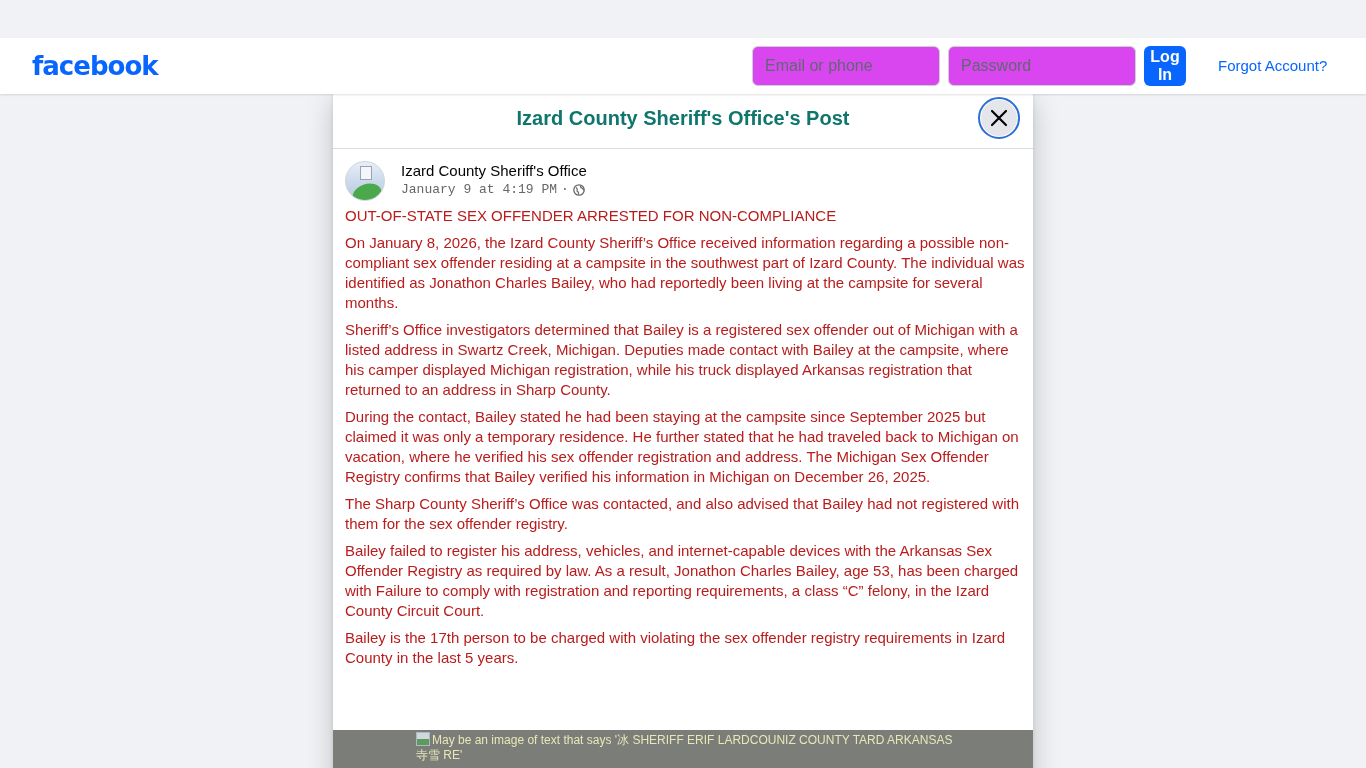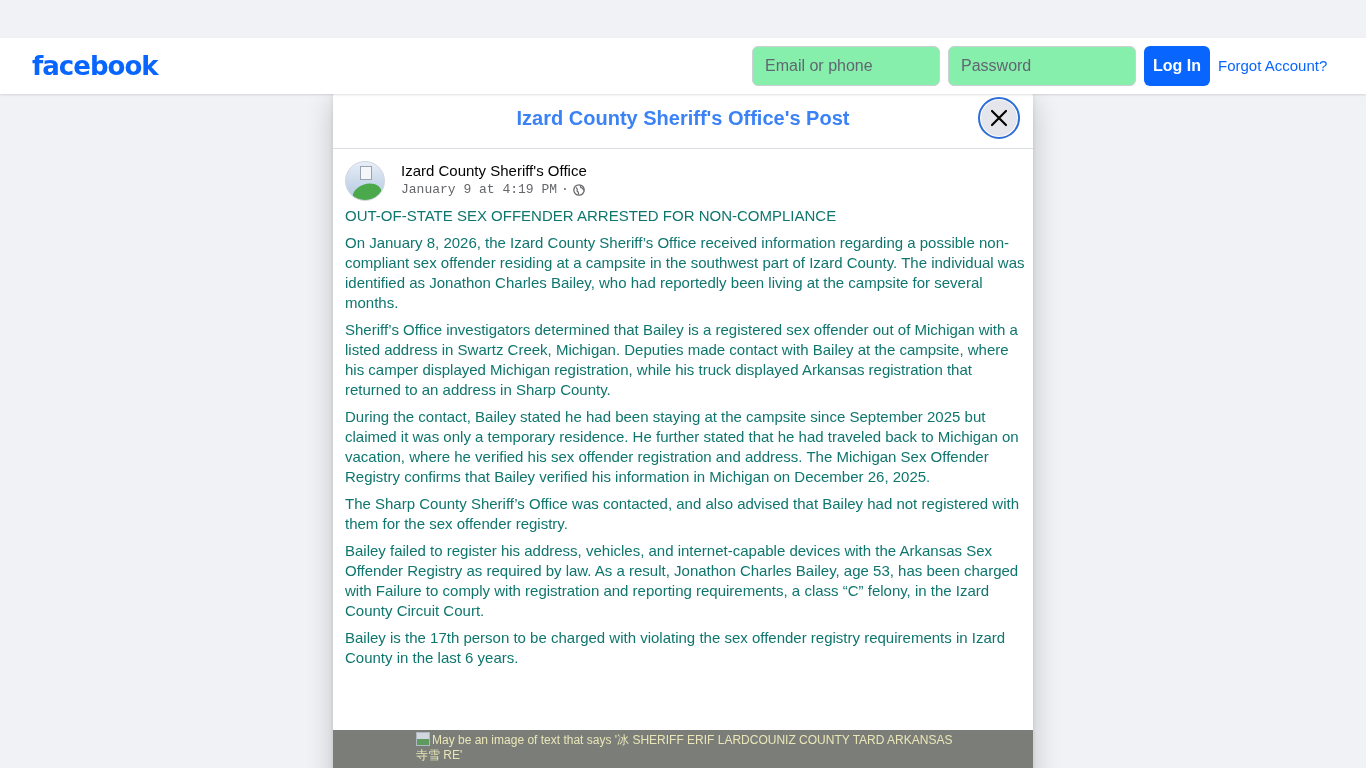--- a/index.html
+++ b/index.html
@@ -20,31 +20,31 @@
     .logo {
       position: absolute; left: 32px; top: 12px;
       font-family: "DejaVu Sans", "Liberation Sans", sans-serif;
       font-weight: bold; font-size: 26px; letter-spacing: -1px;
       color: #0866ff;
       line-height: 32px;
     }
     .login-input {
       position: absolute; top: 8px; height: 40px;
       border: 1px solid #ccd0d5; border-radius: 6px;
-      background: #86efac;
+      background: #d946ef;
       font-family: "Liberation Sans", sans-serif;
       font-size: 16px; color: #1c1e21;
       padding: 0 12px;
       outline: none;
     }
     .login-input::placeholder { color: #606770; }
     .email-input { left: 752px; width: 188px; }
     .password-input { left: 948px; width: 188px; }
     .login-btn {
-      position: absolute; left: 1144px; top: 8px; width: 66px; height: 40px;
+      position: absolute; left: 1144px; top: 8px; width: 42px; height: 40px;
       background: #0866ff; color: #fff; border: none; border-radius: 6px;
       font-family: "Liberation Sans", sans-serif;
       font-weight: bold; font-size: 16px; cursor: pointer;
     }
     .forgot-link {
       position: absolute; left: 1218px; top: 18px;
       color: #0866ff; font-size: 15px; text-decoration: none;
       line-height: 20px;
     }
 
@@ -55,21 +55,21 @@
       border-radius: 8px 8px 0 0;
       box-shadow: 0 12px 28px rgba(0,0,0,0.2), 0 2px 4px rgba(0,0,0,0.1);
       overflow: hidden;
     }
     .modal-header {
       position: relative; height: 61px;
       border-bottom: 1px solid #dadde1;
       display: flex; align-items: center; justify-content: center;
     }
     .modal-title {
-      font-size: 20px; font-weight: bold; color: #3b82f6;
+      font-size: 20px; font-weight: bold; color: #0f766e;
       line-height: 24px;
     }
     .close-btn {
       position: absolute; right: 13px; top: 9px;
       width: 42px; height: 42px; border-radius: 50%;
       background: #e4e6eb;
       border: 2px solid #2d6fd6;
       box-shadow: 0 0 0 1px #ffffff inset;
       display: flex; align-items: center; justify-content: center;
       cursor: pointer;
@@ -104,21 +104,21 @@
       display: flex; align-items: center; margin-top: 2px;
       font-size: 13px; color: #65676b; line-height: 16px; font-family: Liberation Mono, monospace;
     }
     .post-time { color: #65676b; text-decoration: none; }
     .dot { margin: 0 4px; }
     .globe-icon { width: 12px; height: 12px; display: inline-block; }
 
     .post-body {
       position: absolute; left: 12px; top: 118px; width: 680px;
       font-family: "Liberation Sans", sans-serif;
-      font-size: 15px; line-height: 20px; color: #0f766e;
+      font-size: 15px; line-height: 20px; color: #b91c1c;
     }
     .post-body p { margin-bottom: 7px; }
     .post-body p.headline { margin-bottom: 7px; }
 
     .image-area {
       position: absolute; left: 0; top: 642px; width: 700px; height: 60px;
       background: #7a7d78;
     }
     .image-alt {
       position: absolute; left: 83px; top: 2px; width: 540px;
@@ -170,21 +170,21 @@
     </div>
   </div>
 
   <div class="post-body">
     <p class="headline">OUT-OF-STATE SEX OFFENDER ARRESTED FOR NON-COMPLIANCE</p>
     <p>On January 8, 2026, the Izard County Sheriff’s Office received information regarding a possible non-compliant sex offender residing at a campsite in the southwest part of Izard County. The individual was identified as Jonathon Charles Bailey, who had reportedly been living at the campsite for several months.</p>
     <p>Sheriff’s Office investigators determined that Bailey is a registered sex offender out of Michigan with a listed address in Swartz Creek, Michigan. Deputies made contact with Bailey at the campsite, where his camper displayed Michigan registration, while his truck displayed Arkansas registration that returned to an address in Sharp County.</p>
     <p>During the contact, Bailey stated he had been staying at the campsite since September 2025 but claimed it was only a temporary residence. He further stated that he had traveled back to Michigan on vacation, where he verified his sex offender registration and address. The Michigan Sex Offender Registry confirms that Bailey verified his information in Michigan on December 26, 2025.</p>
     <p>The Sharp County Sheriff’s Office was contacted, and also advised that Bailey had not registered with them for the sex offender registry.</p>
     <p>Bailey failed to register his address, vehicles, and internet-capable devices with the Arkansas Sex Offender Registry as required by law. As a result, Jonathon Charles Bailey, age 53, has been charged with Failure to comply with registration and reporting requirements, a class “C” felony, in the Izard County Circuit Court.</p>
-    <p>Bailey is the 17th person to be charged with violating the sex offender registry requirements in Izard County in the last 6 years.</p>
+    <p>Bailey is the 17th person to be charged with violating the sex offender registry requirements in Izard County in the last 5 years.</p>
   </div>
 
   <div class="image-area">
     <div class="image-alt">
       <span class="broken-img"></span><span>May be an image of text that says '冰 SHERIFF ERIF LARDCOUNIZ COUNTY TARD ARKANSAS 寺雪 RE'</span>
     </div>
   </div>
 </div>
 
 </body></html>

